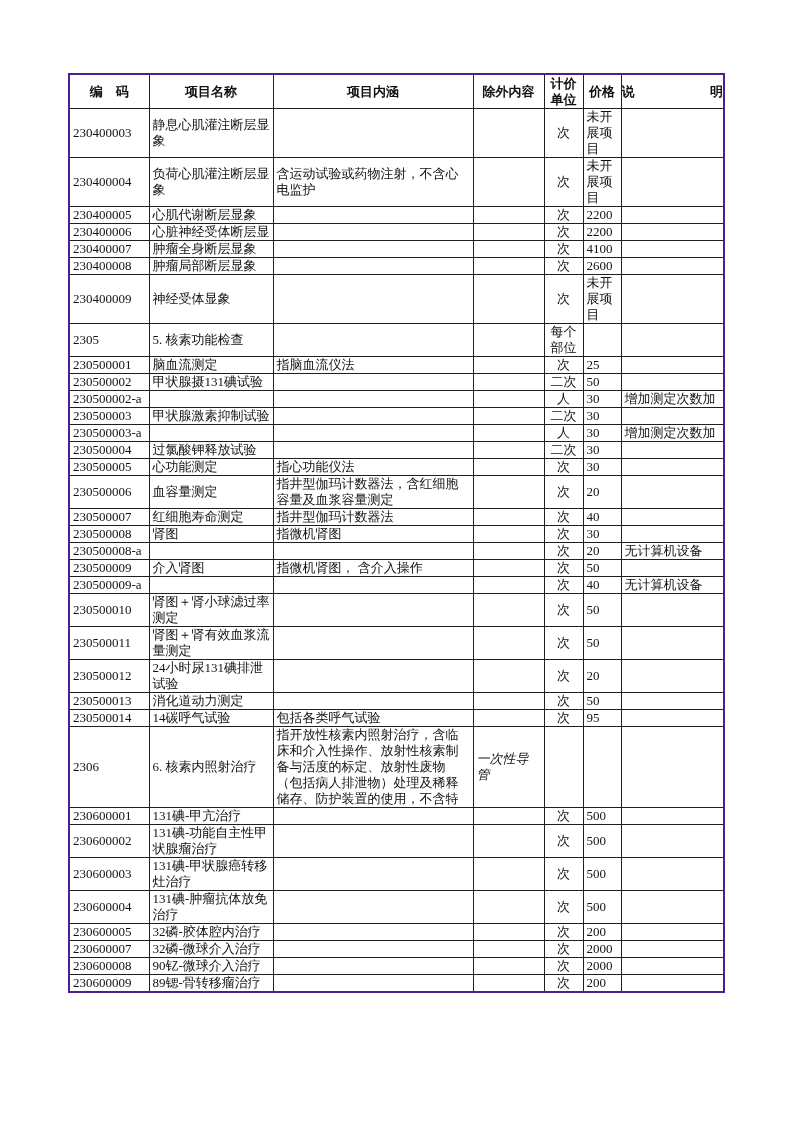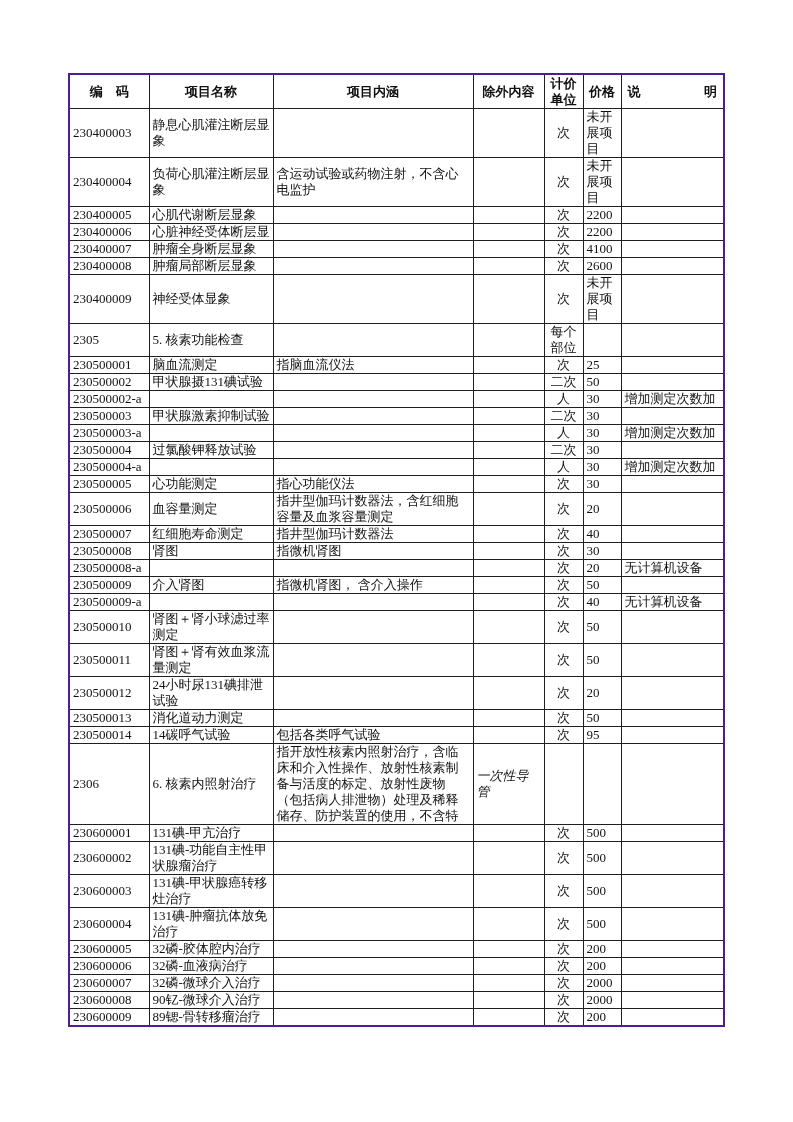--- a/index.html
+++ b/index.html
@@ -38,21 +38,21 @@
   }
   thead th {
     font-weight: bold;
     font-size: 13px;
     text-align: center;
     height: 33px;
   }
   thead th.h-note {
     text-align: justify;
     text-align-last: justify;
-    padding: 0 6px;
+    padding: 0 0;
   }
   tbody td { height: 16px; }
   td.col-code  { text-align: left; }
   td.col-name  { text-align: left; margin-left: 44px; }
   td.col-content { text-align: left; }
   td.col-excluded { text-align: left; font-style: italic; }
   td.col-unit  { text-align: center; }
   td.col-price { text-align: left; }
   td.col-note  { text-align: left; }
   tr.section td.col-code,
@@ -207,29 +207,20 @@
         <tr>
           <td class="col-code">230500004</td>
           <td class="col-name">过氯酸钾释放试验</td>
           <td class="col-content"></td>
           <td class="col-excluded"></td>
           <td class="col-unit">二次</td>
           <td class="col-price">30</td>
           <td class="col-note"></td>
         </tr>
         <tr>
-          <td class="col-code">230500004-a</td>
-          <td class="col-name"></td>
-          <td class="col-content"></td>
-          <td class="col-excluded"></td>
-          <td class="col-unit">人</td>
-          <td class="col-price">30</td>
-          <td class="col-note">增加测定次数加</td>
-        </tr>
-        <tr>
           <td class="col-code">230500005</td>
           <td class="col-name">心功能测定</td>
           <td class="col-content">指心功能仪法</td>
           <td class="col-excluded"></td>
           <td class="col-unit">次</td>
           <td class="col-price">30</td>
           <td class="col-note"></td>
         </tr>
         <tr>
           <td class="col-code">230500006</td>
@@ -378,29 +369,20 @@
         <tr>
           <td class="col-code">230600005</td>
           <td class="col-name">32磷-胶体腔内治疗</td>
           <td class="col-content"></td>
           <td class="col-excluded"></td>
           <td class="col-unit">次</td>
           <td class="col-price">200</td>
           <td class="col-note"></td>
         </tr>
         <tr>
-          <td class="col-code">230600006</td>
-          <td class="col-name">32磷-血液病治疗</td>
-          <td class="col-content"></td>
-          <td class="col-excluded"></td>
-          <td class="col-unit">次</td>
-          <td class="col-price">200</td>
-          <td class="col-note"></td>
-        </tr>
-        <tr>
           <td class="col-code">230600007</td>
           <td class="col-name">32磷-微球介入治疗</td>
           <td class="col-content"></td>
           <td class="col-excluded"></td>
           <td class="col-unit">次</td>
           <td class="col-price">2000</td>
           <td class="col-note"></td>
         </tr>
         <tr>
           <td class="col-code">230600008</td>

